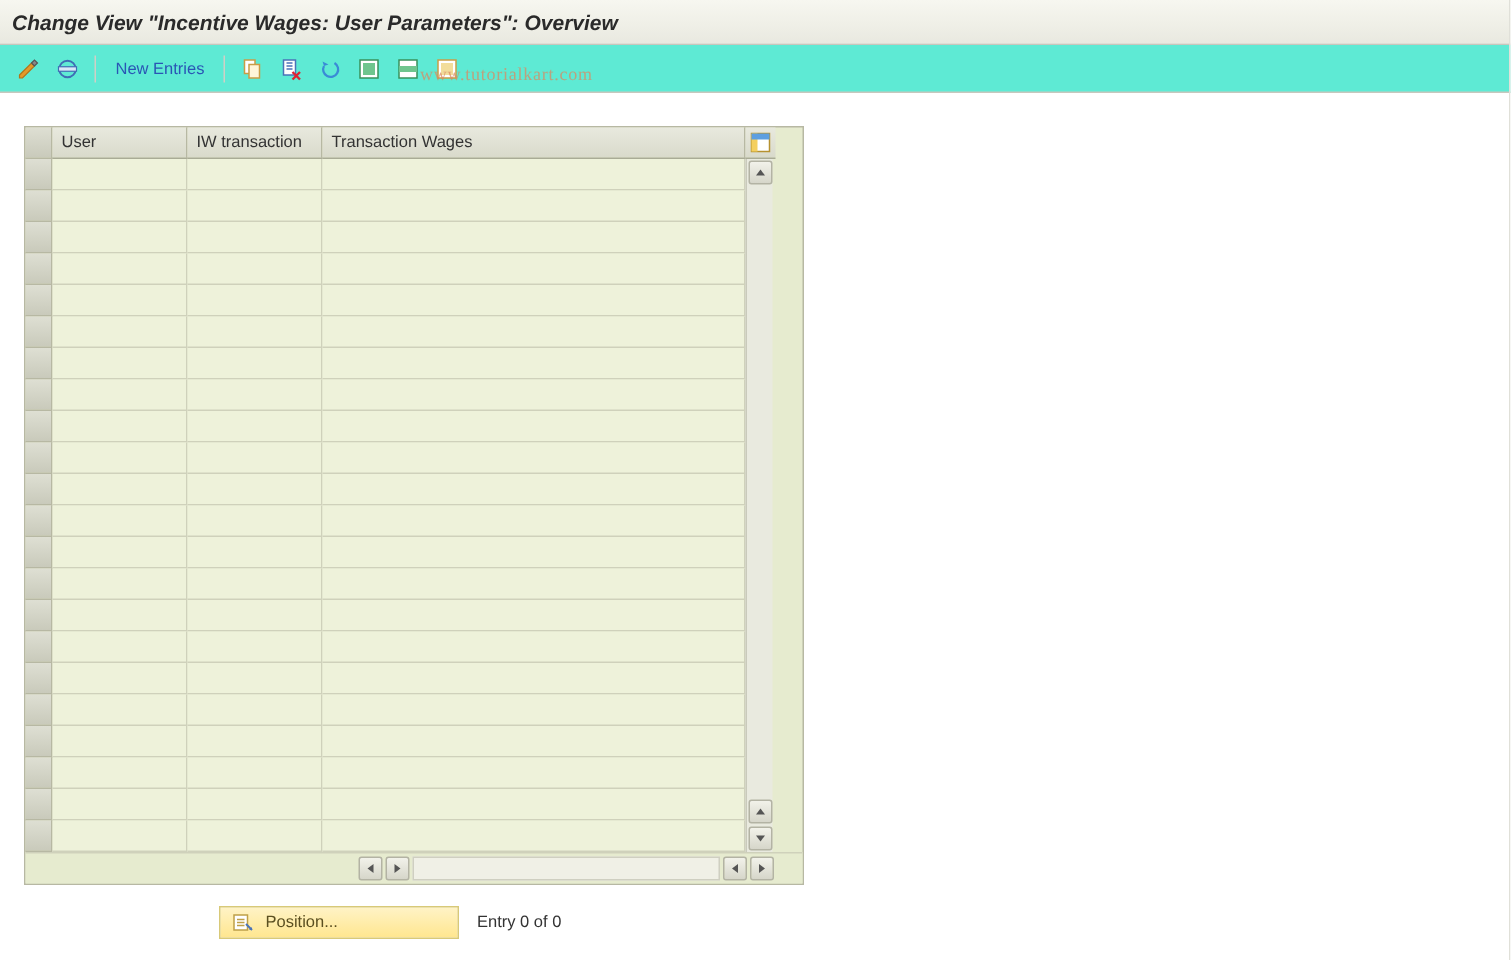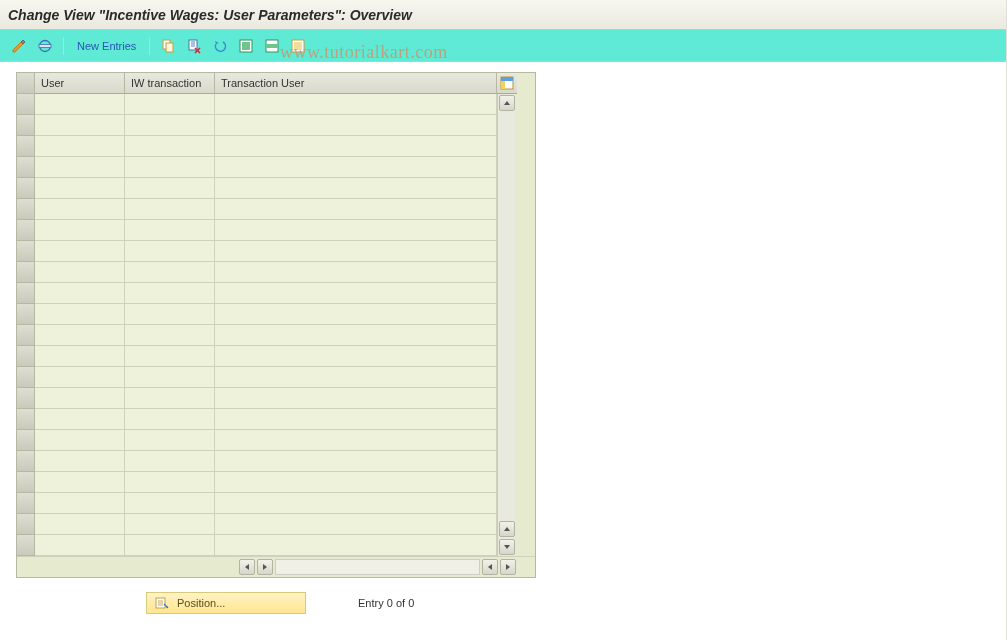--- a/index.html
+++ b/index.html
@@ -5,24 +5,24 @@
     * { margin:0; padding:0; box-sizing:border-box; }
     body { font-family: Arial, sans-serif; font-size:11px; background:#fff; color:#333; width:1007px; height:640px; overflow:hidden; position:relative; }
 
     .header { background:linear-gradient(#f7f7f0,#e9e9e0); height:30px; border-bottom:1px solid #c7c7bd; padding:0 8px; display:flex; align-items:center; }
     .header-title { font-style:italic; font-weight:bold; font-size:14px; color:#2a2a2a; }
 
     .toolbar { height:32px; border-bottom:1px solid #c7c7bd; background:#5eead4; display:flex; align-items:center; padding:0 8px; gap:4px; }
     .tb-btn { height:22px; min-width:22px; display:flex; align-items:center; justify-content:center; border:1px solid transparent; border-radius:2px; cursor:pointer; }
     .tb-link { height:22px; display:flex; align-items:center; padding:0 6px; color:#2a55b5; cursor:pointer; font-size:11px; }
     .tb-sep { width:1px; height:18px; background:#d0d0c6; margin:0 3px; }
-    .watermark { position:absolute; left:280px; top:42px; font-size:18px; color:rgba(219,138,97,0.75); font-family:Georgia,serif; letter-spacing:0.5px; pointer-events:none; }
+    .watermark { position:absolute; left:280px; top:42px; font-size:12px; color:rgba(219,138,97,0.75); font-family:Georgia,serif; letter-spacing:0.5px; pointer-events:none; }
 
     .main { padding:10px 0 0 16px; position:relative; }
-    .grid-wrap { width:520px; border:1px solid #b7b8a3; background:#e6ebcf; position:relative; }
+    .grid-wrap { width:520px; border:1px solid #b7b8a3; background:#e6ebcf; position:relative;margin-top:12px; }
     .grid-head, .grid-row { display:flex; }
     .sel-col { width:18px; min-width:18px; background:linear-gradient(#dedfd3,#c9cabb); border-bottom:1px solid #b7b8a3; border-right:1px solid #b7b8a3; height:21px; }
     .head-cell { background:linear-gradient(#e8e9de,#d9dacb); border-bottom:1px solid #a9ab96; border-right:1px solid #b7b8a3; height:21px; display:flex; align-items:center; padding:0 6px; font-size:11px; color:#333; cursor:pointer; }
     .c-user { width:90px; }
     .c-iw { width:90px; }
     .c-txt { width:282px; }
     .head-tool { width:20px; height:21px; background:linear-gradient(#e8e9de,#d9dacb); border-bottom:1px solid #a9ab96; display:flex; align-items:center; justify-content:center; cursor:pointer; }
     .head-tool svg { display:block; }
 
     .grid-body { height:462px; display:flex; }
@@ -33,21 +33,21 @@
     .vscroll { width:18px; background:#e9eadf; border-left:1px solid #c9cabb; display:flex; flex-direction:column; align-items:center; }
     .sb-btn { width:16px; height:16px; background:linear-gradient(#f2f2ea,#d6d6ca); border:1px solid #b3b3a4; border-radius:2px; margin:1px; display:flex; align-items:center; justify-content:center; cursor:pointer; }
     .vscroll .spacer { flex:1; }
 
     .grid-footer { height:21px; display:flex; align-items:center; background:#e6ebcf; border-top:1px solid #cfd1bb; }
     .footer-left-gap { width:221px; }
     .hsb-btn { width:16px; height:16px; background:linear-gradient(#f2f2ea,#d6d6ca); border:1px solid #b3b3a4; border-radius:2px; margin:0 1px; display:flex; align-items:center; justify-content:center; cursor:pointer; }
     .hsb-track { flex:1; height:16px; background:#f0f0e6; border:1px solid #cfcfc1; margin:0 1px; }
     .footer-right-gap { width:18px; }
 
-    .status-row { display:flex; align-items:center; gap:40px; margin:14px 0 0 130px; }
+    .status-row { display:flex; align-items:center; margin:14px 0 0 130px; }
     .position-btn { height:22px; width:160px; background:linear-gradient(#fff3c6,#ffe68f); border:1px solid #d8c978; display:flex; align-items:center; gap:8px; padding:0 8px; cursor:pointer; font-size:11px; color:#5b4f20; }
     .position-btn .picon { width:14px; height:14px; display:flex; align-items:center; justify-content:center; }
     .entry-text { font-size:11px; color:#333;padding-left:12px; }
 
     .border-right { border-right:1px solid #e0e0d8; height:640px; position:absolute; right:0; top:0; }
   </style>
 </head>
 <body>
 
 <div class="header">
@@ -110,21 +110,21 @@
 </div>
 
 <div class="watermark">www.tutorialkart.com</div>
 
 <div class="main">
   <div class="grid-wrap">
     <div class="grid-head">
       <div class="sel-col"></div>
       <div class="head-cell c-user">User</div>
       <div class="head-cell c-iw">IW transaction</div>
-      <div class="head-cell c-txt">Transaction User</div>
+      <div class="head-cell c-txt">Transaction Wages</div>
       <div class="head-tool">
         <svg width="14" height="14" viewBox="0 0 14 14">
             <rect x="1" y="1" width="12" height="12" fill="#fff" stroke="#b69230" stroke-width="1"></rect>
             <rect x="1" y="1" width="4" height="12" fill="#f4cf5f"></rect>
             <rect x="1" y="1" width="12" height="4" fill="#5d9fe0"></rect>
           </svg>
       </div>
     </div>
 
     <div class="grid-body">

